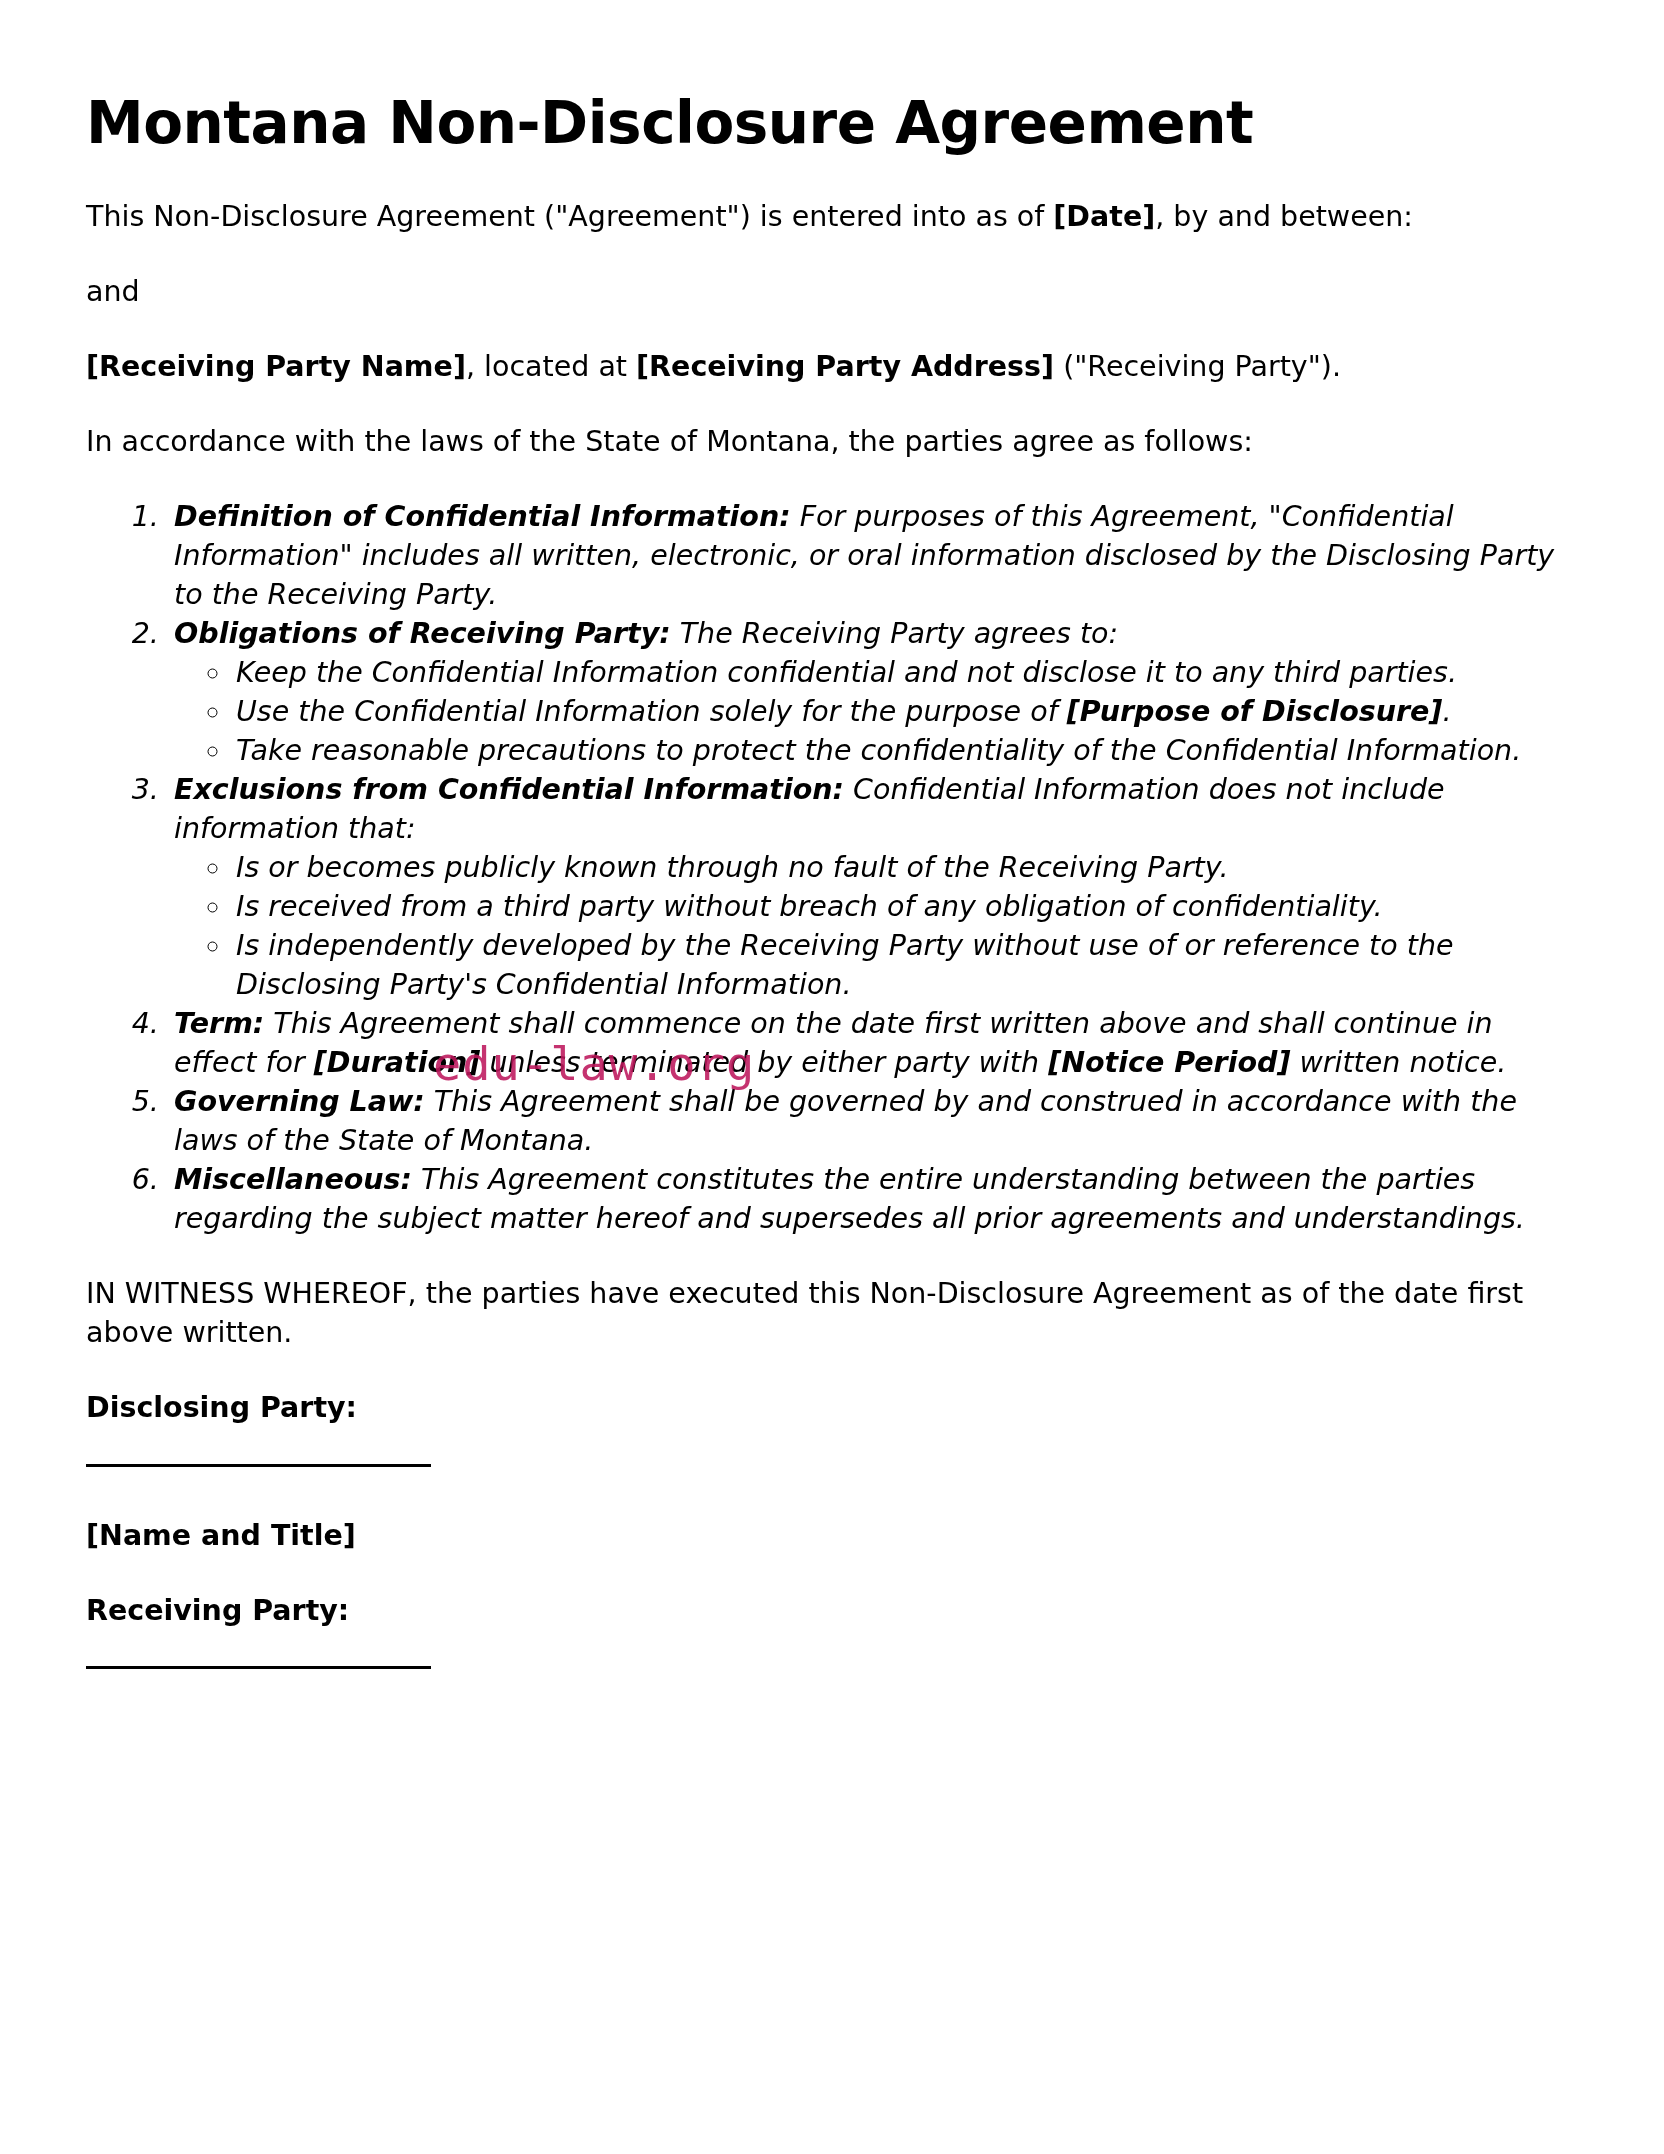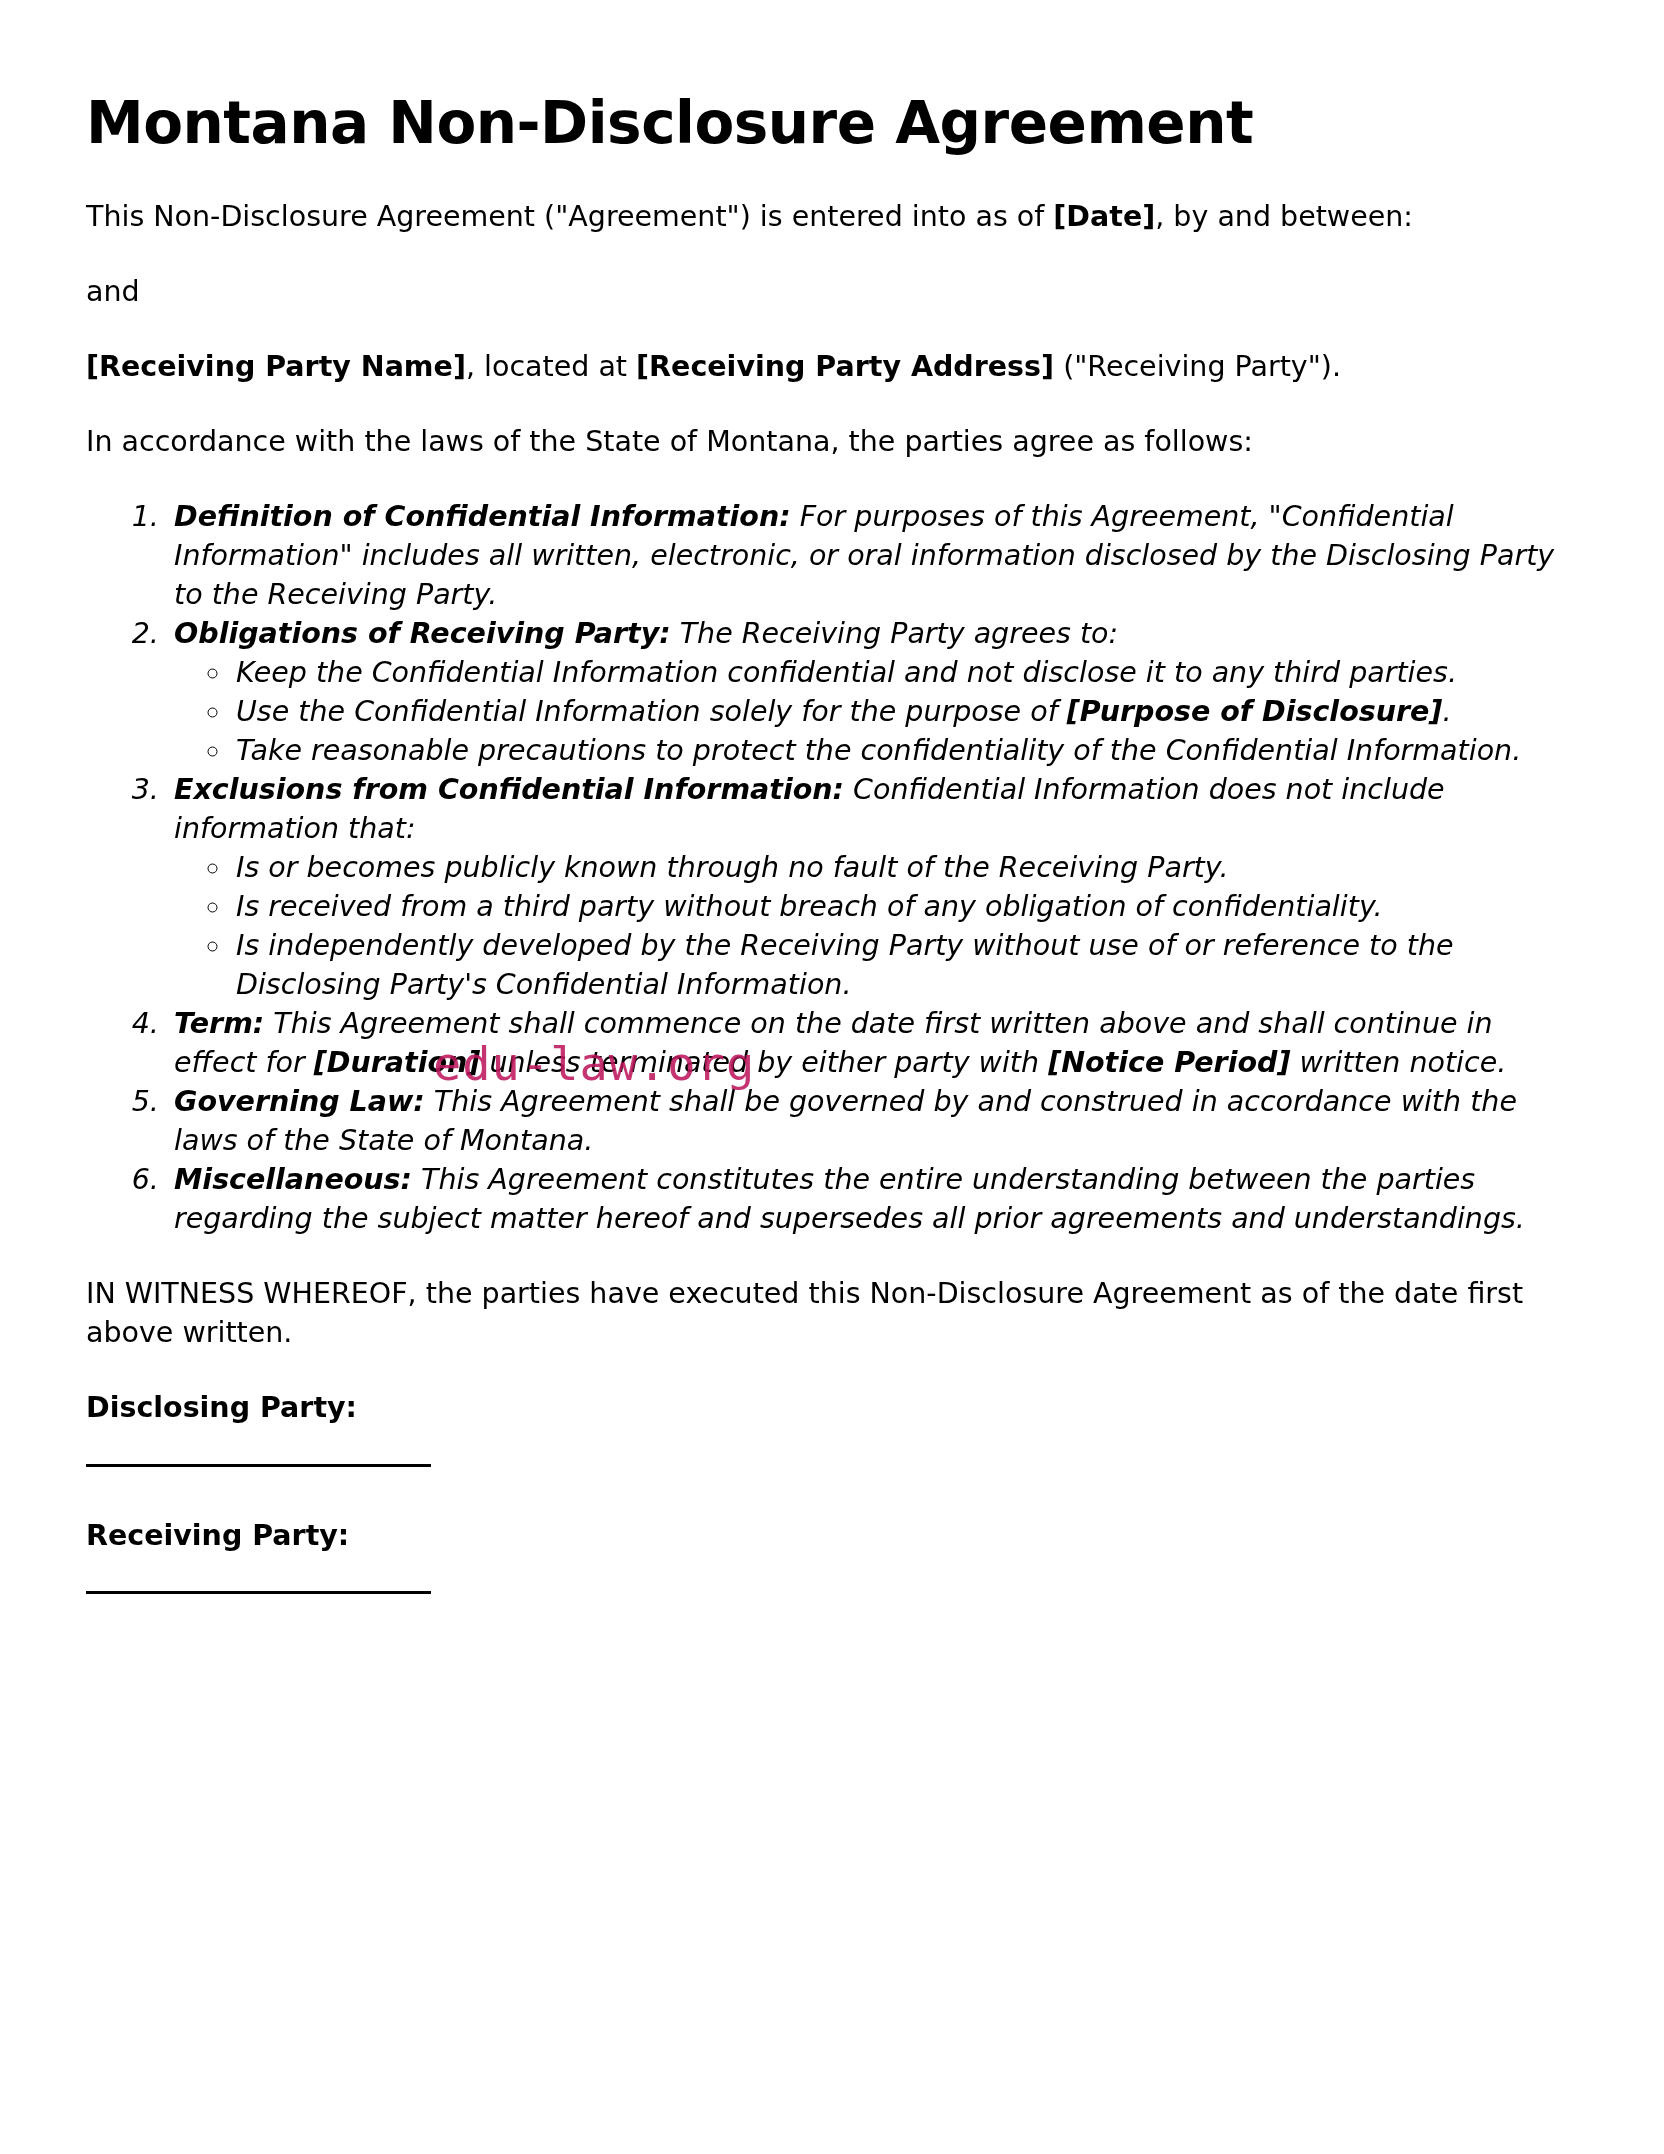--- a/index.html
+++ b/index.html
@@ -128,20 +128,21 @@
     <li><b>Miscellaneous:</b><span> This Agreement constitutes the entire understanding between the parties regarding the subject matter hereof and supersedes all prior agreements and understandings.</span></li>
 
   </ol>
 
   <p class="para">IN WITNESS WHEREOF, the parties have executed this Non-Disclosure Agreement as of the date first above written.</p>
 
   <p class="sig-label">Disclosing Party:</p>
 
   <div class="sig-rule"></div>
 
+  <p class="sig-label">[Name and Title]</p>
 
   <p class="sig-label">Receiving Party:</p>
 
   <div class="sig-rule"></div>
 
   <div class="watermark">edu-law.org</div>
 
 </div>
 
 </body></html>

